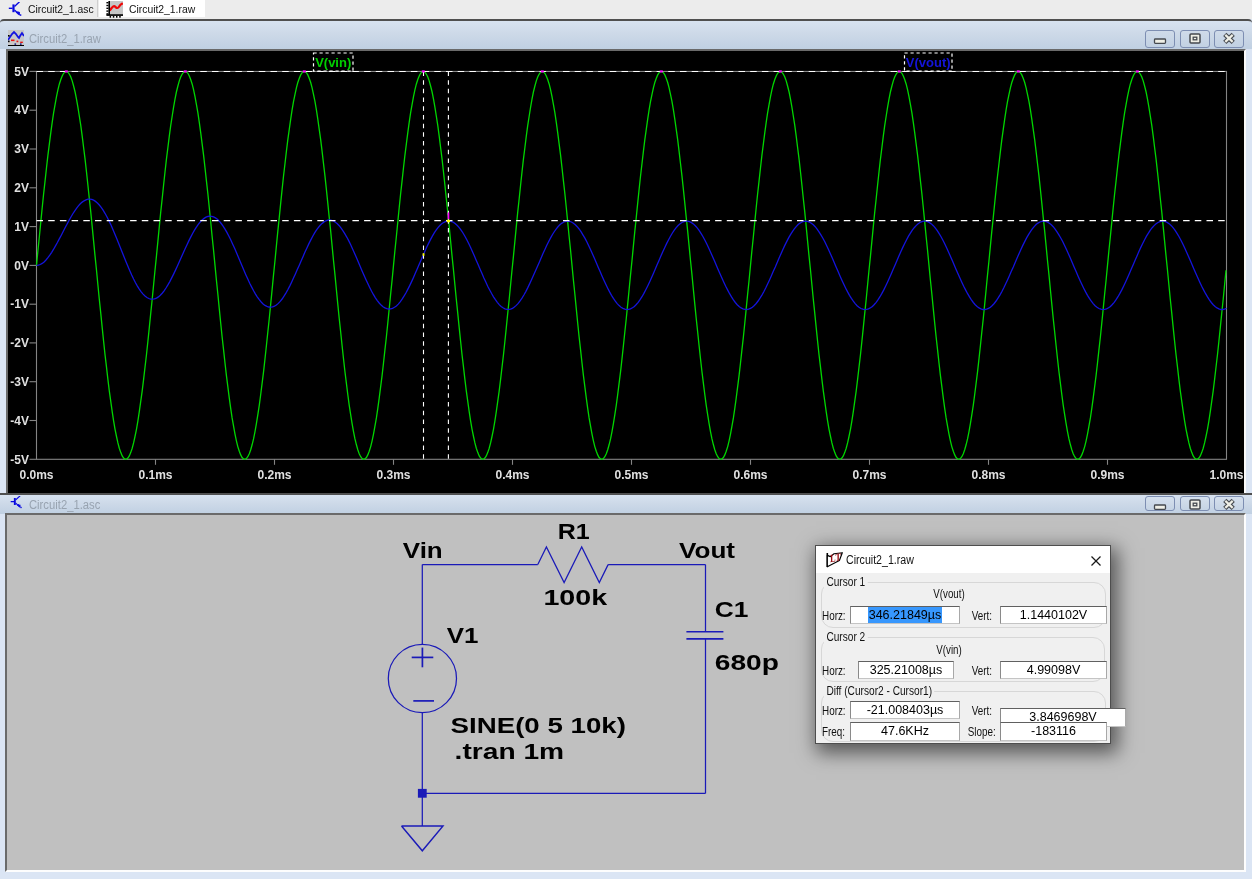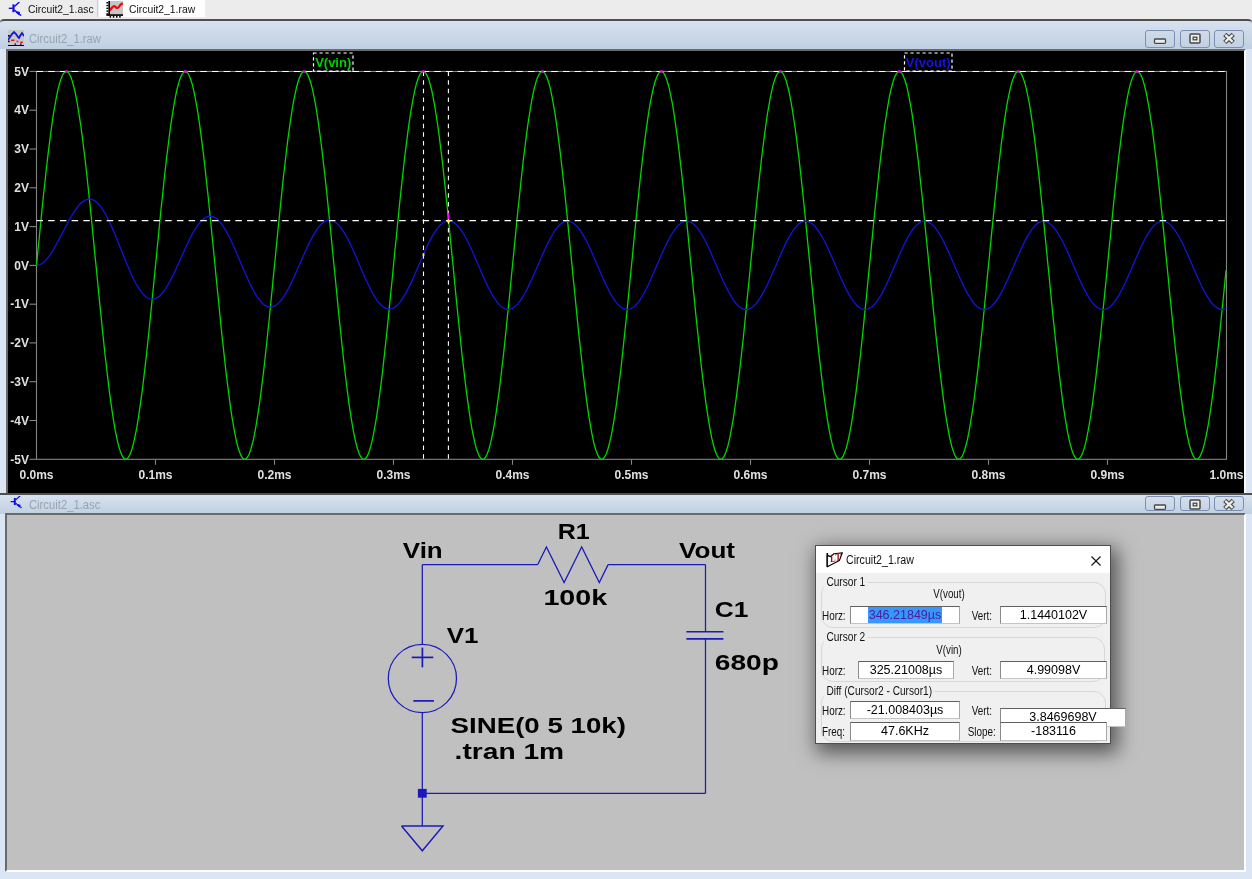--- a/index.html
+++ b/index.html
@@ -17,21 +17,21 @@
 .wbtn{position:absolute;border:1px solid #7d8eb2;border-radius:3px}
 .wbtn svg{display:block;margin:0 auto}
 #dlg{left:815px;top:545px;width:296px;height:199px;background:#f0f0f0;border:1px solid #4e4e4e;box-shadow:4px 6px 18px 3px rgba(0,0,0,0.55)}
 #dlgtitle{position:absolute;left:0;top:0;width:100%;height:27px;background:#fff}
 #dlgtitle span{position:absolute;left:29.5px;top:7px;font-size:12.5px;color:#111;transform:scaleX(0.85);transform-origin:0 0;white-space:nowrap}
 .grp{position:absolute;border:1px solid #d7d7d7;border-radius:12px}
 .grp>span{position:absolute;top:-8px;left:2px;background:#f0f0f0;padding:0 3px;font-size:12.5px;color:#111;white-space:nowrap;transform:scaleX(0.81);transform-origin:0 50%}
 .lbl{position:absolute;font-size:13px;color:#111;transform:scaleX(0.76);transform-origin:0 50%;white-space:nowrap}
 .lblr{position:absolute;font-size:13px;color:#111;transform:scaleX(0.76);transform-origin:100% 50%;white-space:nowrap;text-align:right}
 .fld{position:absolute;height:18.5px;background:#fff;border:1px solid;border-color:#606060 #a8a8a8 #c4c4c4 #8a8a8a;font-size:12.5px;text-align:center;line-height:17.5px;color:#000}
-.sel{background:#3797fd;color:#4c1d95;padding:1px 1px}
+.sel{background:#3797fd;color:#000000;padding:1px 1px}
 .ctr{position:absolute;font-size:12.5px;color:#111;text-align:center;transform:scaleX(0.78)}
 </style></head>
 <body>
 <div class="abs" id="mdibg"></div>
 <div class="abs" id="tabbar">
   <div class="tab" id="tab1" style="left:0;width:98px">
       <span style="position:absolute;left:8px;top:2px"><svg width="15" height="16" viewBox="0 0 15 16">
           <g stroke="#0a0ae0" fill="none">
             <path d="M0.8 6.3 H4.6" stroke-width="1.4"></path>
             <path d="M5.5 2.4 V10.2" stroke-width="2.2"></path>

